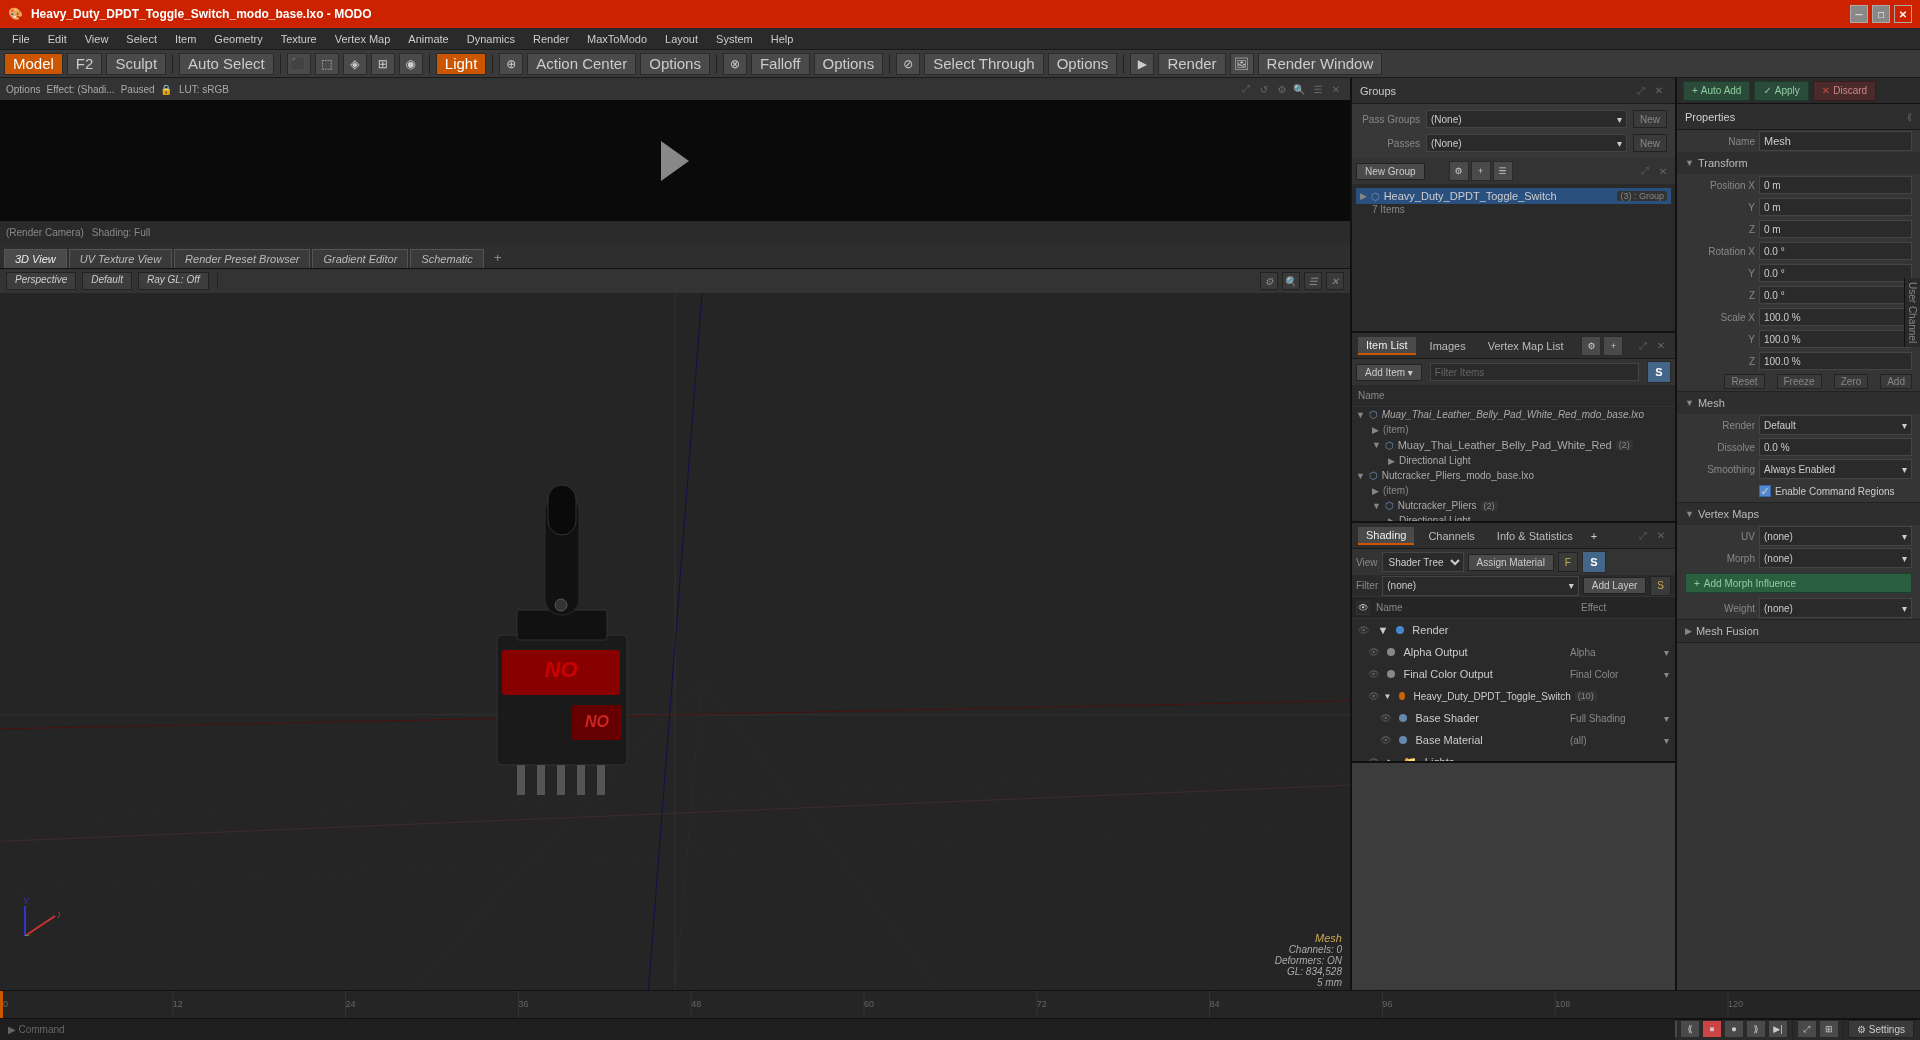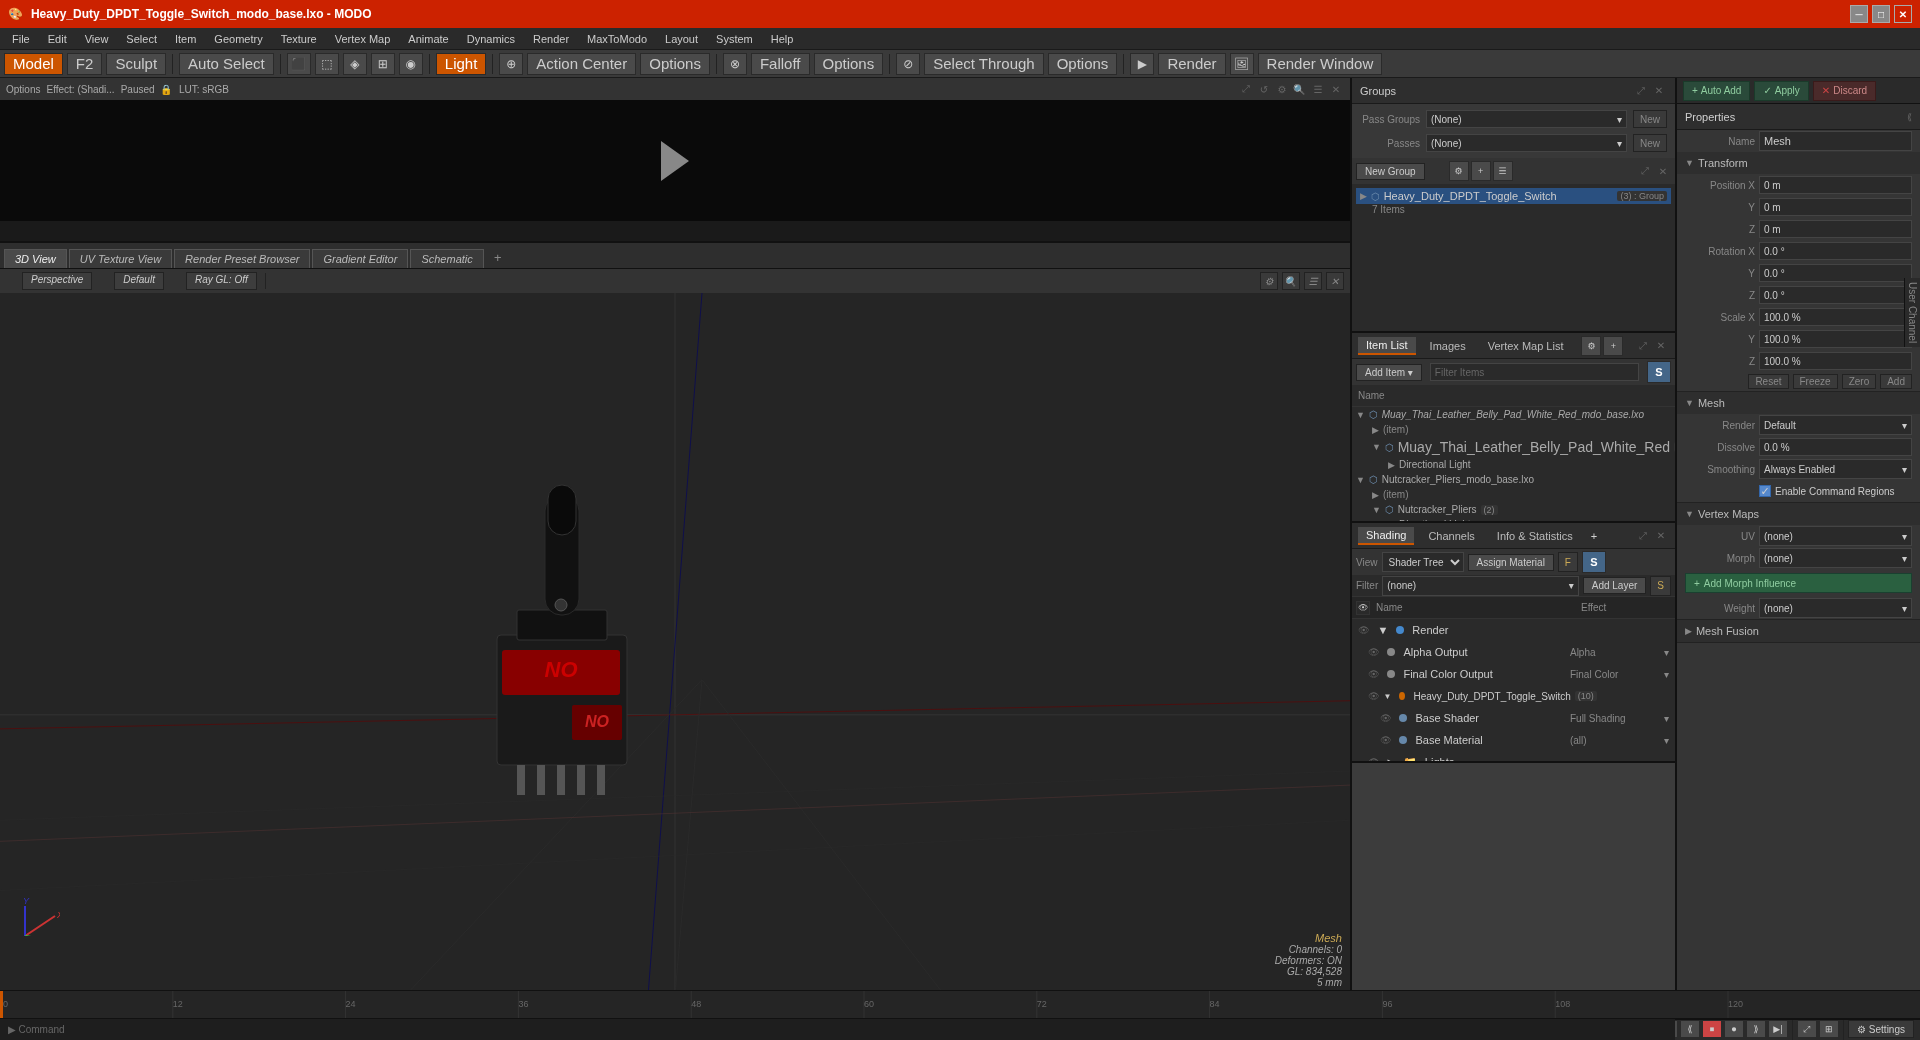--- a/index.html
+++ b/index.html
@@ -179,21 +179,20 @@
       font-size: 10px;
     }
     .vp-toolbar-btn {
       padding: 1px 8px;
       background: #3d3d3d;
       border: 1px solid #222;
       color: #ccc;
       cursor: pointer;
       font-size: 10px;
       height: 18px;
-      margin-left: 16px;
     }
     #viewport-canvas {
       flex: 1;
       background: #252525;
       position: relative;
       overflow: hidden;
     }
 
     
     #viewport-info {
@@ -474,21 +473,21 @@
       display: flex; align-items: center; justify-content: center;
     }
     .prop-checkbox-label {
       color: #ccc;
       font-size: 10px;
     }
     .prop-reset-row {
       display: flex;
       align-items: center;
       padding: 2px 8px;
-      gap: 4px;
+      gap: 12px;
     }
     .prop-reset-btn {
       padding: 1px 6px;
       background: #3a3a3a;
       border: 1px solid #222;
       color: #888;
       cursor: pointer;
       font-size: 10px;
     }
 
@@ -762,20 +761,24 @@
           <span class="expand-icon">↺</span>
           <span class="expand-icon">⚙</span>
           <span class="expand-icon">🔍</span>
           <span class="expand-icon">☰</span>
           <span class="expand-icon">✕</span>
         </div>
       </div>
       <div id="preview-content">
         <div class="play-btn"></div>
       </div>
+      <div id="preview-bottom-bar">
+        <span>(Render Camera)</span>
+        <span>Shading: Full</span>
+      </div>
     </div>
 
     <div id="viewport-area">
       <div id="viewport-tabs">
         <div class="vp-tab active">3D View</div>
         <div class="vp-tab">UV Texture View</div>
         <div class="vp-tab">Render Preset Browser</div>
         <div class="vp-tab">Gradient Editor</div>
         <div class="vp-tab">Schematic</div>
         <div class="vp-tab-add">+</div>
@@ -944,21 +947,21 @@
           <span class="tree-icon">⬡</span>
           <span style="font-size:10px;color:#aaa;font-style:italic;">Muay_Thai_Leather_Belly_Pad_White_Red_mdo_base.lxo</span>
         </div>
         <div class="tree-item" style="padding-left:20px;">
           <span class="tree-arrow">▶</span>
           <span style="font-size:10px;color:#888;">(item)</span>
         </div>
         <div class="tree-item" style="padding-left:20px;">
           <span class="tree-arrow">▼</span>
           <span class="tree-icon">⬡</span>
-          <span style="font-size:14px;color:#aaa;">Muay_Thai_Leather_Belly_Pad_White_Red</span>
+          <span style="font-size:11px;color:#aaa;">Muay_Thai_Leather_Belly_Pad_White_Red</span>
           <span class="tree-badge">(2)</span>
         </div>
         <div class="tree-item" style="padding-left:36px;">
           <span class="tree-arrow">▶</span>
           <span style="font-size:10px;color:#aaa;">Directional Light</span>
         </div>
         <div class="tree-item" style="padding-left:4px;">
           <span class="tree-arrow">▼</span>
           <span class="tree-icon">⬡</span>
           <span style="font-size:10px;color:#aaa;">Nutcracker_Pliers_modo_base.lxo</span>

